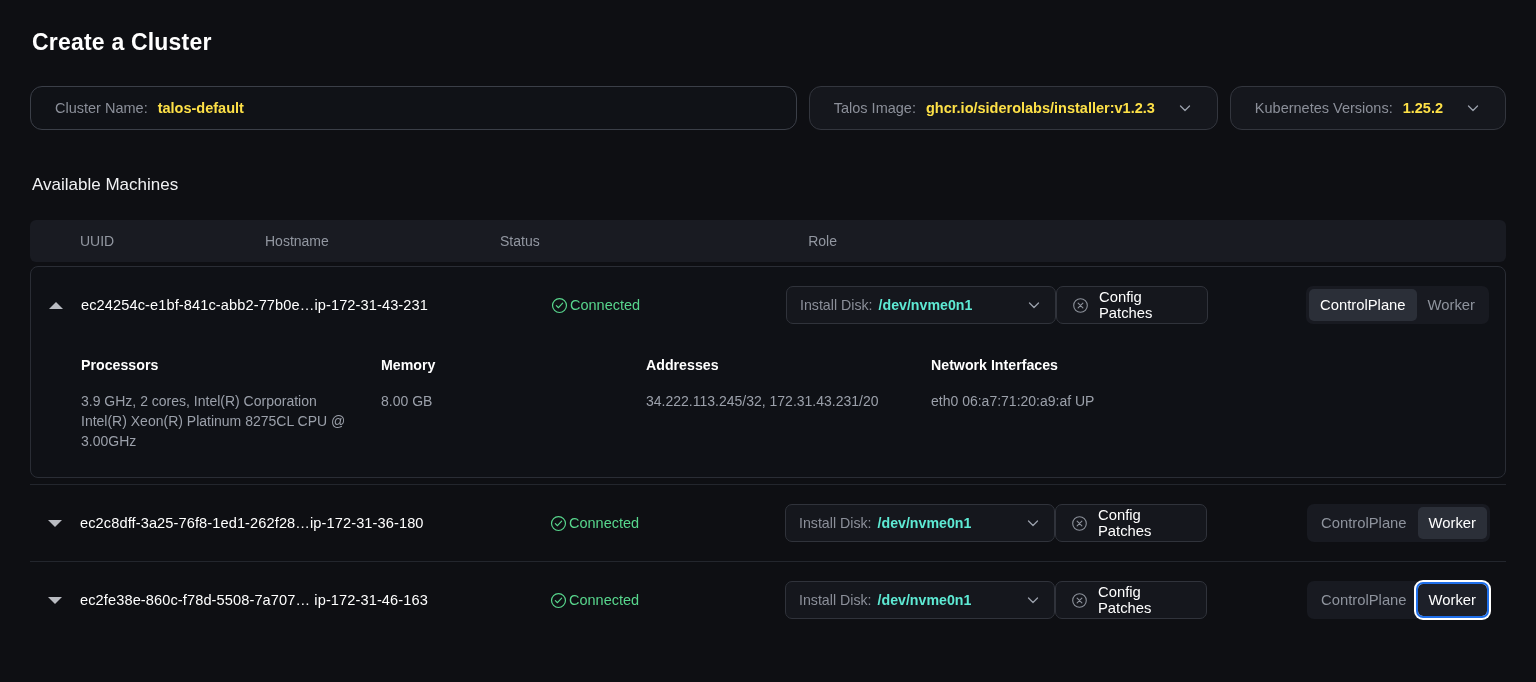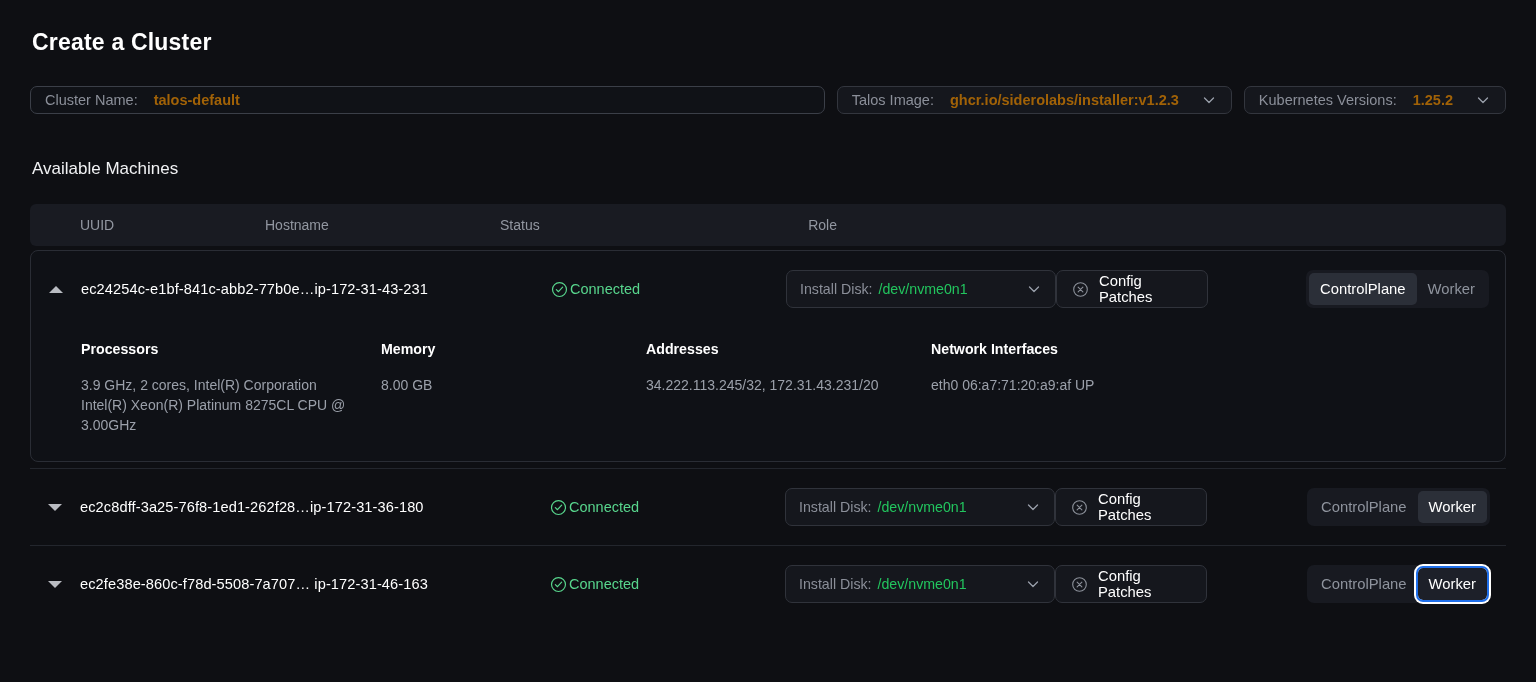--- a/index.html
+++ b/index.html
@@ -15,26 +15,26 @@
   .page-title {
     font-size: 23px; font-weight: bold; color: #ffffff;
     letter-spacing: .2px; padding-top: 29px; padding-left: 2px;
   }
 
   
   .controls {
     display: flex; gap: 12px; margin-top: 30px; align-items: stretch;
   }
   .ctl {
-    height: 28px; border: 1px solid #33363e; border-radius: 7px;
+    height: 44px; border: 1px solid #33363e; border-radius: 12px;
     background: #15171d; display: flex; align-items: center;
-    padding: 0 14px; font-size: 14.5px; white-space: nowrap;
+    padding: 0 24px; font-size: 14.5px; white-space: nowrap;
   }
   .ctl .lbl { color: #8b8f99; }
-  .ctl .val { color: #a16207; font-weight: bold; margin-left: 16px; }
+  .ctl .val { color: #fde047; font-weight: bold; margin-left: 10px; }
   .ctl-name { flex: 1 1 auto; background: #101217; border-color: #3b3f48; }
   .ctl-select { gap: 0; }
   .ctl-select .chev { margin-left: 22px; display: flex; align-items: center; }
   .chev svg { display: block; }
 
   
   .section-title {
     font-size: 17px; color: #f1f2f4; margin-top: 45px; padding-left: 2px;
     font-weight: normal;
   }
@@ -83,21 +83,21 @@
   .status svg { display: block; }
 
   .disk-wrap { flex: 1 1 auto; display: flex; align-items: center; }
   .disk-select {
     width: 270px; height: 38px; border: 1px solid #30333b; border-radius: 7px;
     background: #15171d; display: flex; align-items: center; padding: 0 13px;
     font-size: 14.2px; justify-content: space-between;
   }
   .disk-select .txt { display: flex; align-items: baseline; }
   .disk-select .lbl { color: #8b8f99; }
-  .disk-select .val { color: #22c55e; font-weight: normal; margin-left: 6px; }
+  .disk-select .val { color: #5eead4; font-weight: bold; margin-left: 6px; }
 
   .patches-btn {
     width: 152px; height: 38px; border: 1px solid #30333b; border-radius: 7px;
     background: #15171d; display: flex; align-items: center; gap: 10px;
     padding: 0 15px; font-size: 14.8px; color: #ffffff;
   }
   .patches-btn svg { display: block; flex: 0 0 auto; }
 
   .role-toggle {
     display: flex; align-items: center; background: #181a21; border-radius: 7px;

